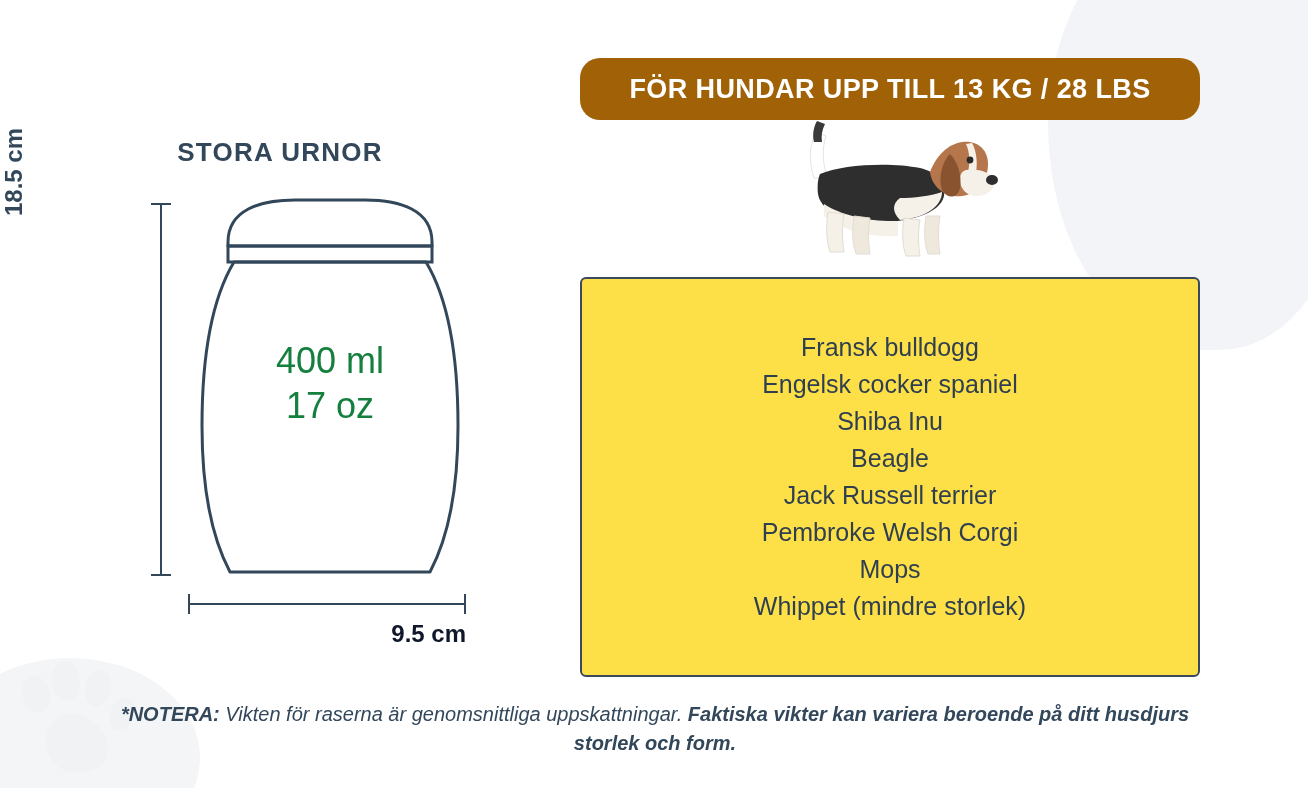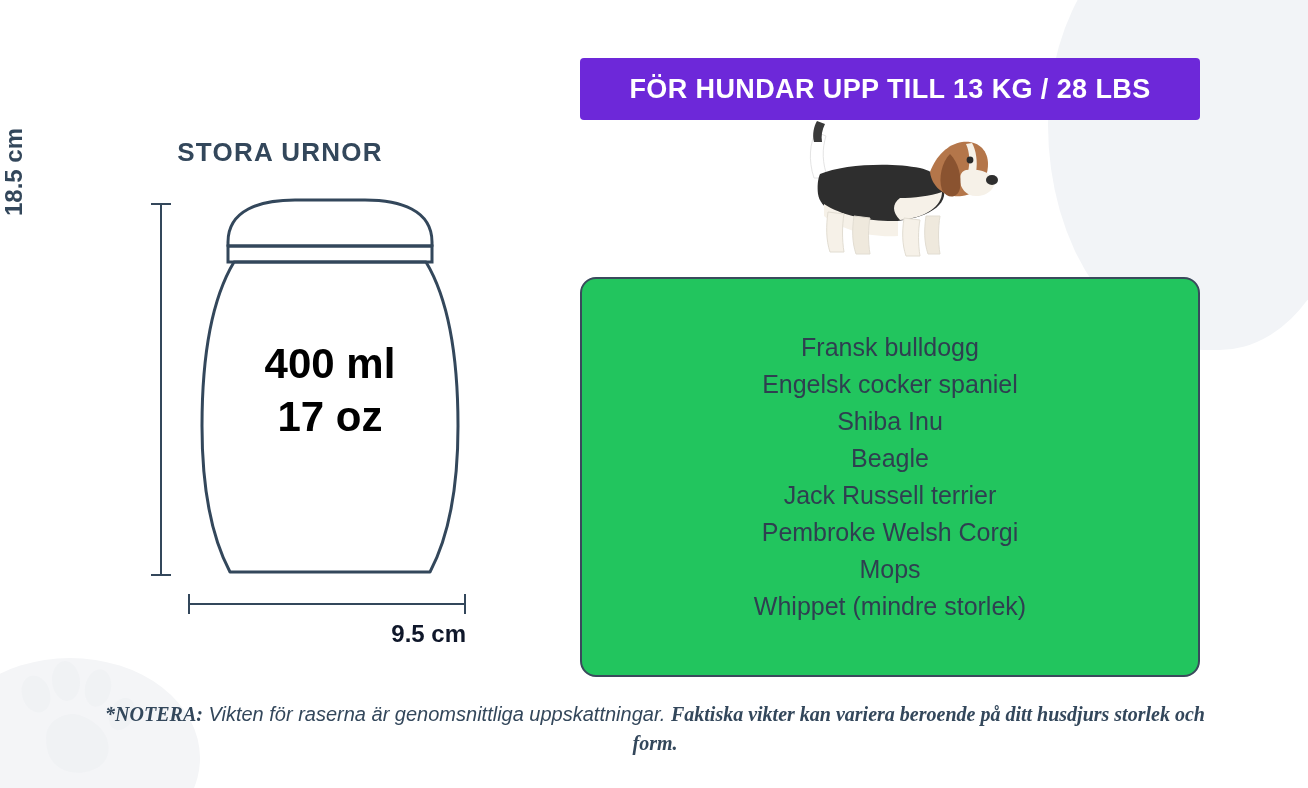--- a/index.html
+++ b/index.html
@@ -148,43 +148,43 @@
     top: 190px;
     width: 280px;
     height: 400px;
   }
   .urn-volume {
     position: absolute;
     left: 0;
     top: 148px;
     width: 280px;
     text-align: center;
-    font-size: 42px;
+    font-size: 36px;
     line-height: 1.25;
-    color: #000000;
-    font-weight: 700;
+    color: #15803d;
+    font-weight: 400;
   }
 
   
   .right-panel {
     position: absolute;
     left: 580px;
     top: 0;
     width: 628px;
     height: 700px;
   }
 
   .header-pill {
     position: absolute;
     left: 0;
     top: 58px;
     width: 620px;
     height: 62px;
-    background: #6d28d9;
-    border-radius: 4px;
+    background: #a16207;
+    border-radius: 20px;
     color: #ffffff;
     font-size: 27px;
     font-weight: bold;
     letter-spacing: 0.4px;
     display: flex;
     align-items: center;
     justify-content: center;
     box-sizing: border-box;
     padding: 0 12px;
   }
@@ -196,23 +196,23 @@
     width: 220px;
     height: 160px;
   }
 
   .breeds-box {
     position: absolute;
     left: 0;
     top: 277px;
     width: 620px;
     height: 400px;
-    background: #22c55e;
+    background: #fde047;
     border: 2px solid #3a4a5c;
-    border-radius: 16px;
+    border-radius: 6px;
     box-sizing: border-box;
     display: flex;
     flex-direction: column;
     align-items: center;
     justify-content: center;
     padding: 10px 16px;
   }
   .breed {
     font-size: 25px;
     line-height: 37px;
@@ -226,21 +226,21 @@
     position: absolute;
     left: 100px;
     top: 700px;
     width: 1110px;
     text-align: center;
     font-size: 20px;
     line-height: 29px;
     font-style: italic;
     color: #33475b;
   }
-  .footnote b { font-weight: bold; font-family: Liberation Serif, serif; }
+  .footnote b { font-weight: bold; }
 </style>
 </head>
 <body>
 
 <div class="page">
 
   <div class="bg-layer">
     <div class="blob blob-1"></div>
     <div class="blob blob-2"></div>
     <div class="blob blob-3"></div>

